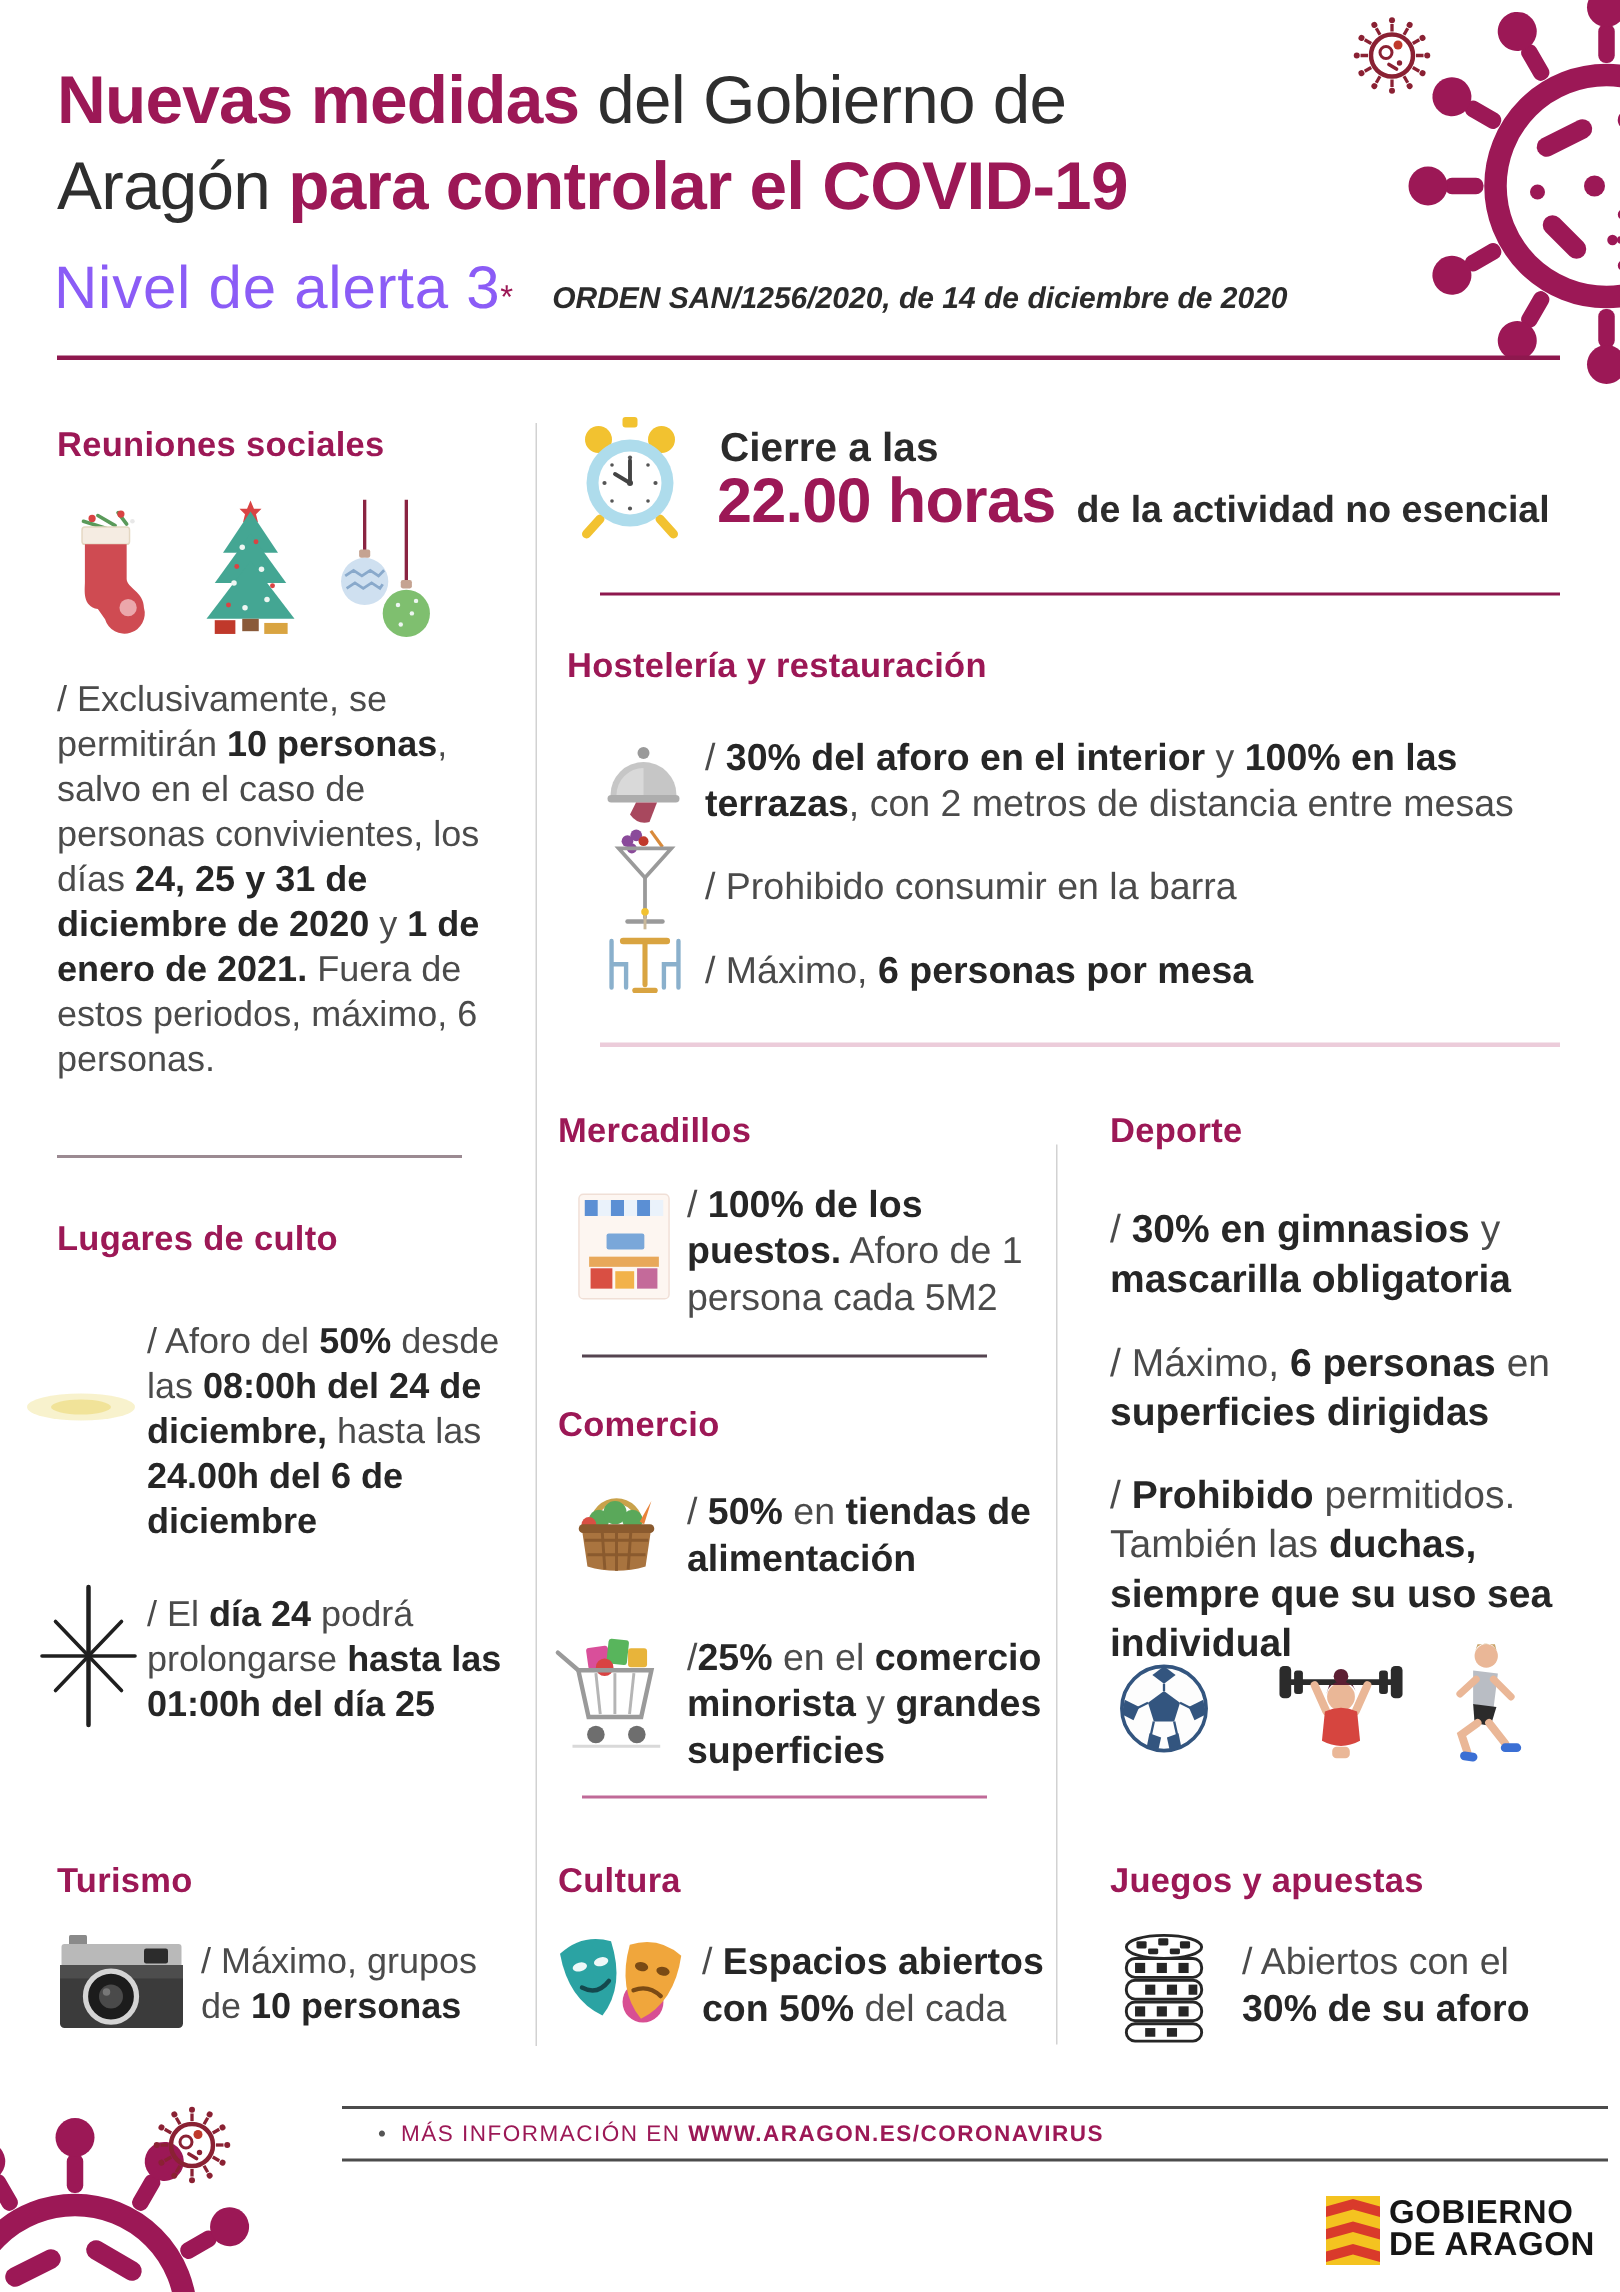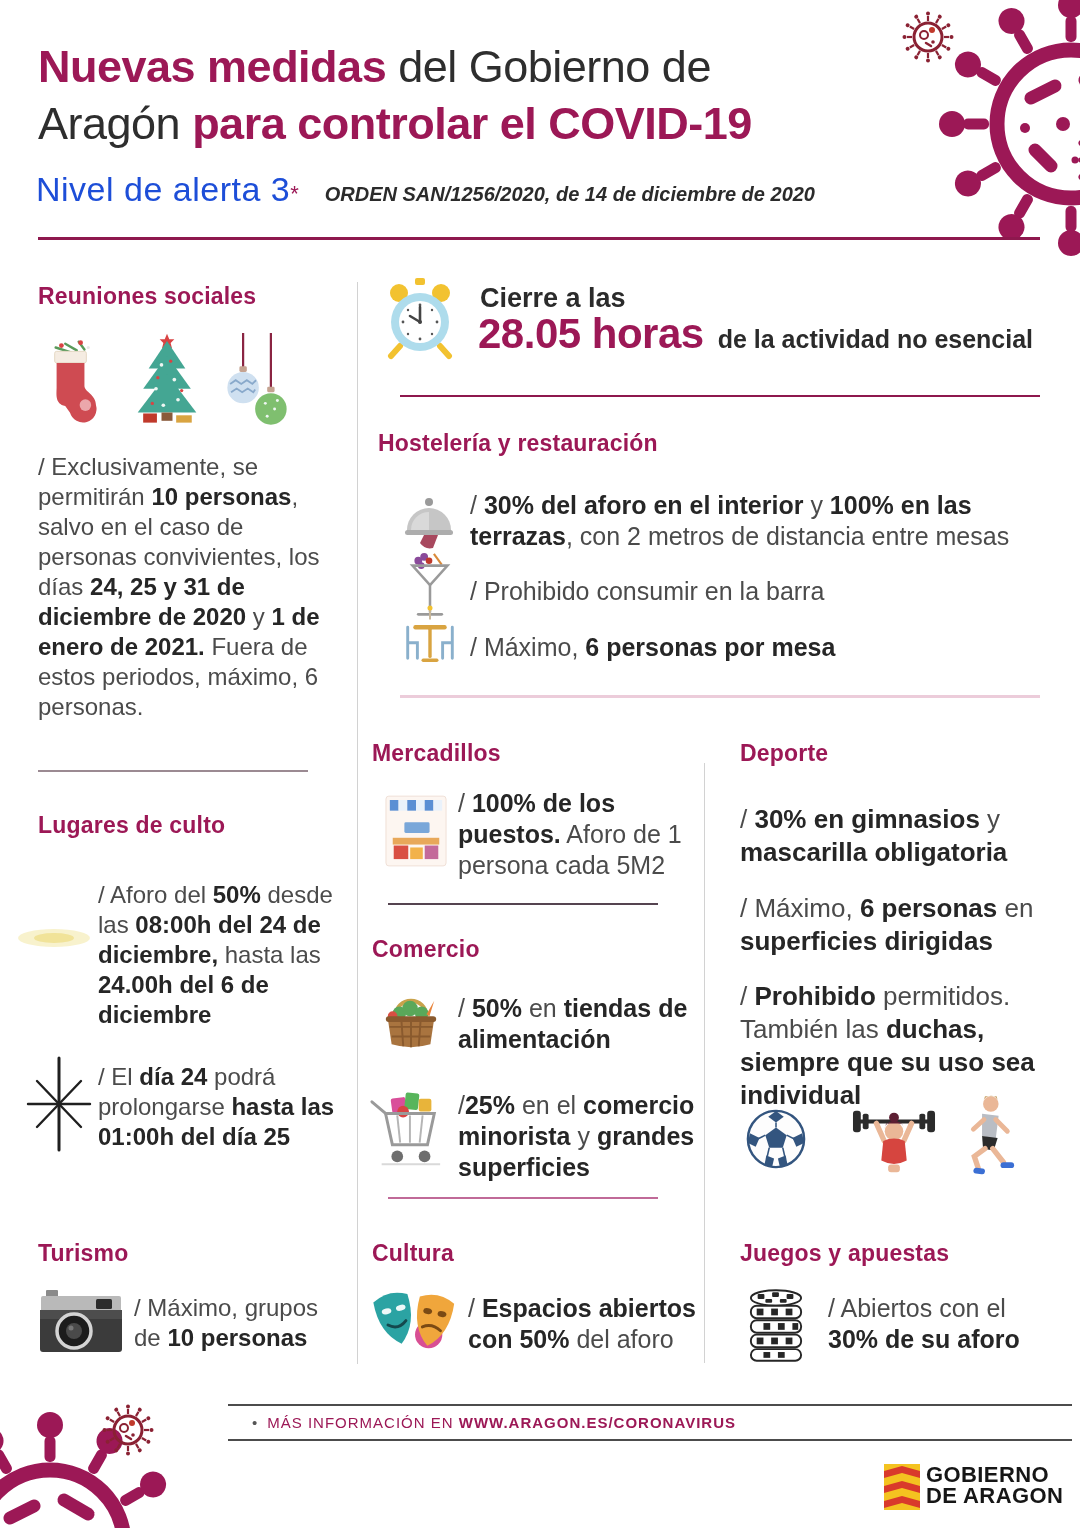--- a/index.html
+++ b/index.html
@@ -3,21 +3,21 @@
 <meta charset="utf-8">
 <style>
   html,body{margin:0;padding:0;}
   body{width:1080px;height:1528px;background:#ffffff;position:relative;overflow:hidden;
        font-family:"Liberation Sans","DejaVu Sans",sans-serif;color:#4b4b4b;}
   .page{position:absolute;inset:0;overflow:hidden;}
   .abs{position:absolute;}
   .t-line{font-size:45px;line-height:57px;font-weight:400;color:#2e2e2e;letter-spacing:-0.5px;}
   .b{font-weight:700;color:#262626;}
   .accent{color:#9c1856;}
-  .alert{font-size:34px;font-weight:400;color:#1d4ed8;letter-spacing:0.5px;}
+  .alert{font-size:40px;font-weight:400;color:#8b5cf6;letter-spacing:0.5px;}
   .alert-sup{font-size:22px;color:#9c1856;vertical-align:super;}
   .orden{font-size:20px;font-style:italic;font-weight:700;color:#2b2b2b;margin-left:26px;}
   .sec-h{font-size:23px;font-weight:700;color:#9c1856;letter-spacing:0.2px;}
   .txt{font-size:24px;line-height:30px;}
   .txt-md{font-size:25px;line-height:31px;}
   .txt-lg{font-size:26px;line-height:33px;}
   .hr{height:3px;background:#8e184e;}
   .hr-thin{height:2px;}
   .cierre1{font-size:27px;font-weight:700;color:#2b2b2b;}
   .cierre-time{font-size:42px;font-weight:700;color:#9c1856;letter-spacing:-0.5px;}
@@ -327,21 +327,21 @@
         <circle cx="50" cy="34" r="1.2"></circle>
         <circle cx="26" cy="58" r="1.2"></circle>
         <circle cx="50" cy="58" r="1.2"></circle>
       </g>
     <line x1="38" y1="46" x2="38" y2="31" stroke="#444" stroke-width="2.6" stroke-linecap="round"></line>
     <line x1="38" y1="46" x2="28" y2="40" stroke="#444" stroke-width="2.6" stroke-linecap="round"></line>
     <circle cx="38" cy="46" r="2" fill="#444"></circle>
   </svg>
   <div class="abs cierre1" style="left:480px;top:283px">Cierre a las</div>
   <div class="abs baseline-row" style="left:478px;top:310px">
-    <span class="cierre-time">28.05 horas</span>
+    <span class="cierre-time">22.00 horas</span>
     <span class="cierre2">de la actividad no esencial</span>
   </div>
   <div class="abs hr-thin" style="left:400px;top:395px;width:640px;background:#8e184e"></div>
 
   <div class="abs sec-h" style="left:378px;top:430px">Hostelería y restauración</div>
 
   <svg class="abs" style="left:402px;top:488px" width="54" height="64" viewBox="0 0 54 64">
     <circle cx="27" cy="14" r="4" fill="#9a9a9a"></circle>
     <path d="M5 42 A22 22 0 0 1 49 42 Z" fill="#c6c6c6"></path>
     <path d="M9 42 A18 18 0 0 1 27 24 L27 42 Z" fill="#d9d9d9"></path>
@@ -456,21 +456,21 @@
       <path d="M15 38 Q24 46 34 38" fill="none" stroke="#14484d" stroke-width="3" stroke-linecap="round"></path>
     </g>
     <circle cx="58" cy="50" r="14" fill="#d84f93"></circle>
     <g transform="rotate(12 62 36)">
       <path d="M44 14 Q62 4 80 14 Q82 46 62 62 Q42 46 44 14 Z" fill="#f0a63c"></path>
       <ellipse cx="55" cy="27" rx="4.6" ry="3" fill="#7a4a14"></ellipse>
         <ellipse cx="70" cy="27" rx="4.6" ry="3" fill="#7a4a14"></ellipse>
       <path d="M53 44 Q62 38 72 44" fill="none" stroke="#7a4a14" stroke-width="3" stroke-linecap="round"></path>
     </g>
   </svg>
-  <div class="abs txt-md" style="left:468px;top:1293px;width:235px"><span>/ </span><span class="b">Espacios abiertos con 50%</span><span> del aforo</span></div>
+  <div class="abs txt-md" style="left:468px;top:1293px;width:235px"><span>/ </span><span class="b">Espacios abiertos con 50%</span><span> del cada</span></div>
 
   <div class="abs sec-h" style="left:740px;top:740px">Deporte</div>
   <div class="abs txt-lg" style="left:740px;top:803px;width:305px"><span>/ </span><span class="b">30% en gimnasios</span><span> y </span><span class="b">mascarilla obligatoria</span></div>
   <div class="abs txt-lg" style="left:740px;top:892px;width:305px"><span>/ Máximo, </span><span class="b">6 personas</span><span> en </span><span class="b">superficies dirigidas</span></div>
   <div class="abs txt-lg" style="left:740px;top:980px;width:305px"><span>/ </span><span class="b">Prohibido</span><span> permitidos. También las </span><span class="b">duchas, siempre que su uso sea individual</span></div>
 
   <svg class="abs" style="left:745px;top:1108px" width="62" height="62" viewBox="0 0 64 64">
     <circle cx="32" cy="32" r="29" fill="#fdfdfd" stroke="#33557f" stroke-width="2.5"></circle>
     <polygon points="32,20 43,28 39,41 25,41 21,28" fill="#33557f"></polygon>
     <polygon points="32,3 40,9 32,15 24,9" fill="#33557f"></polygon>

